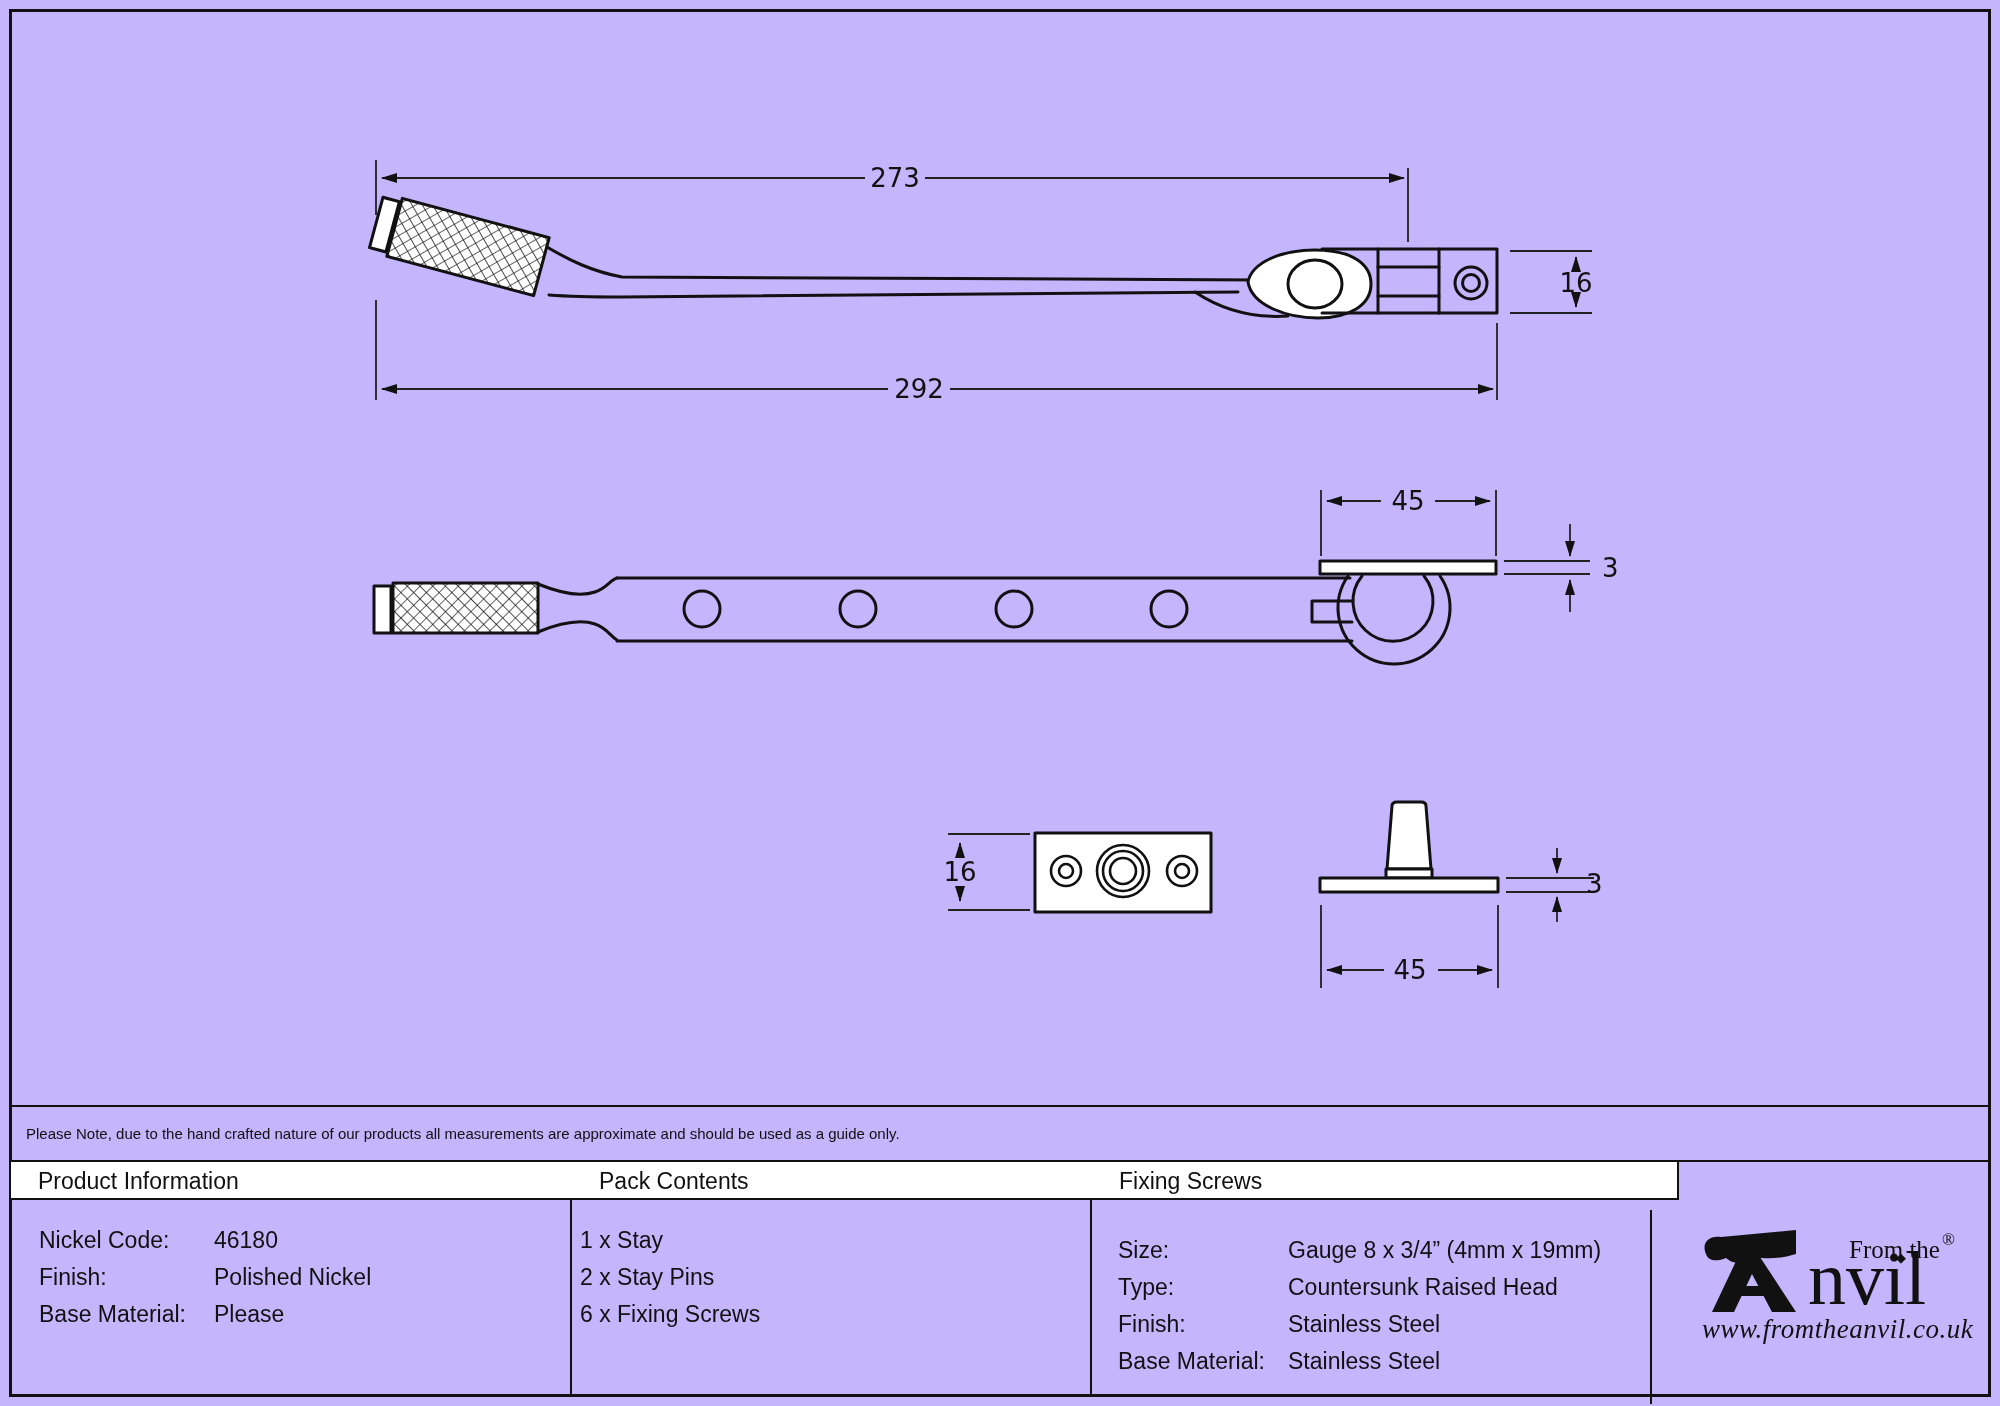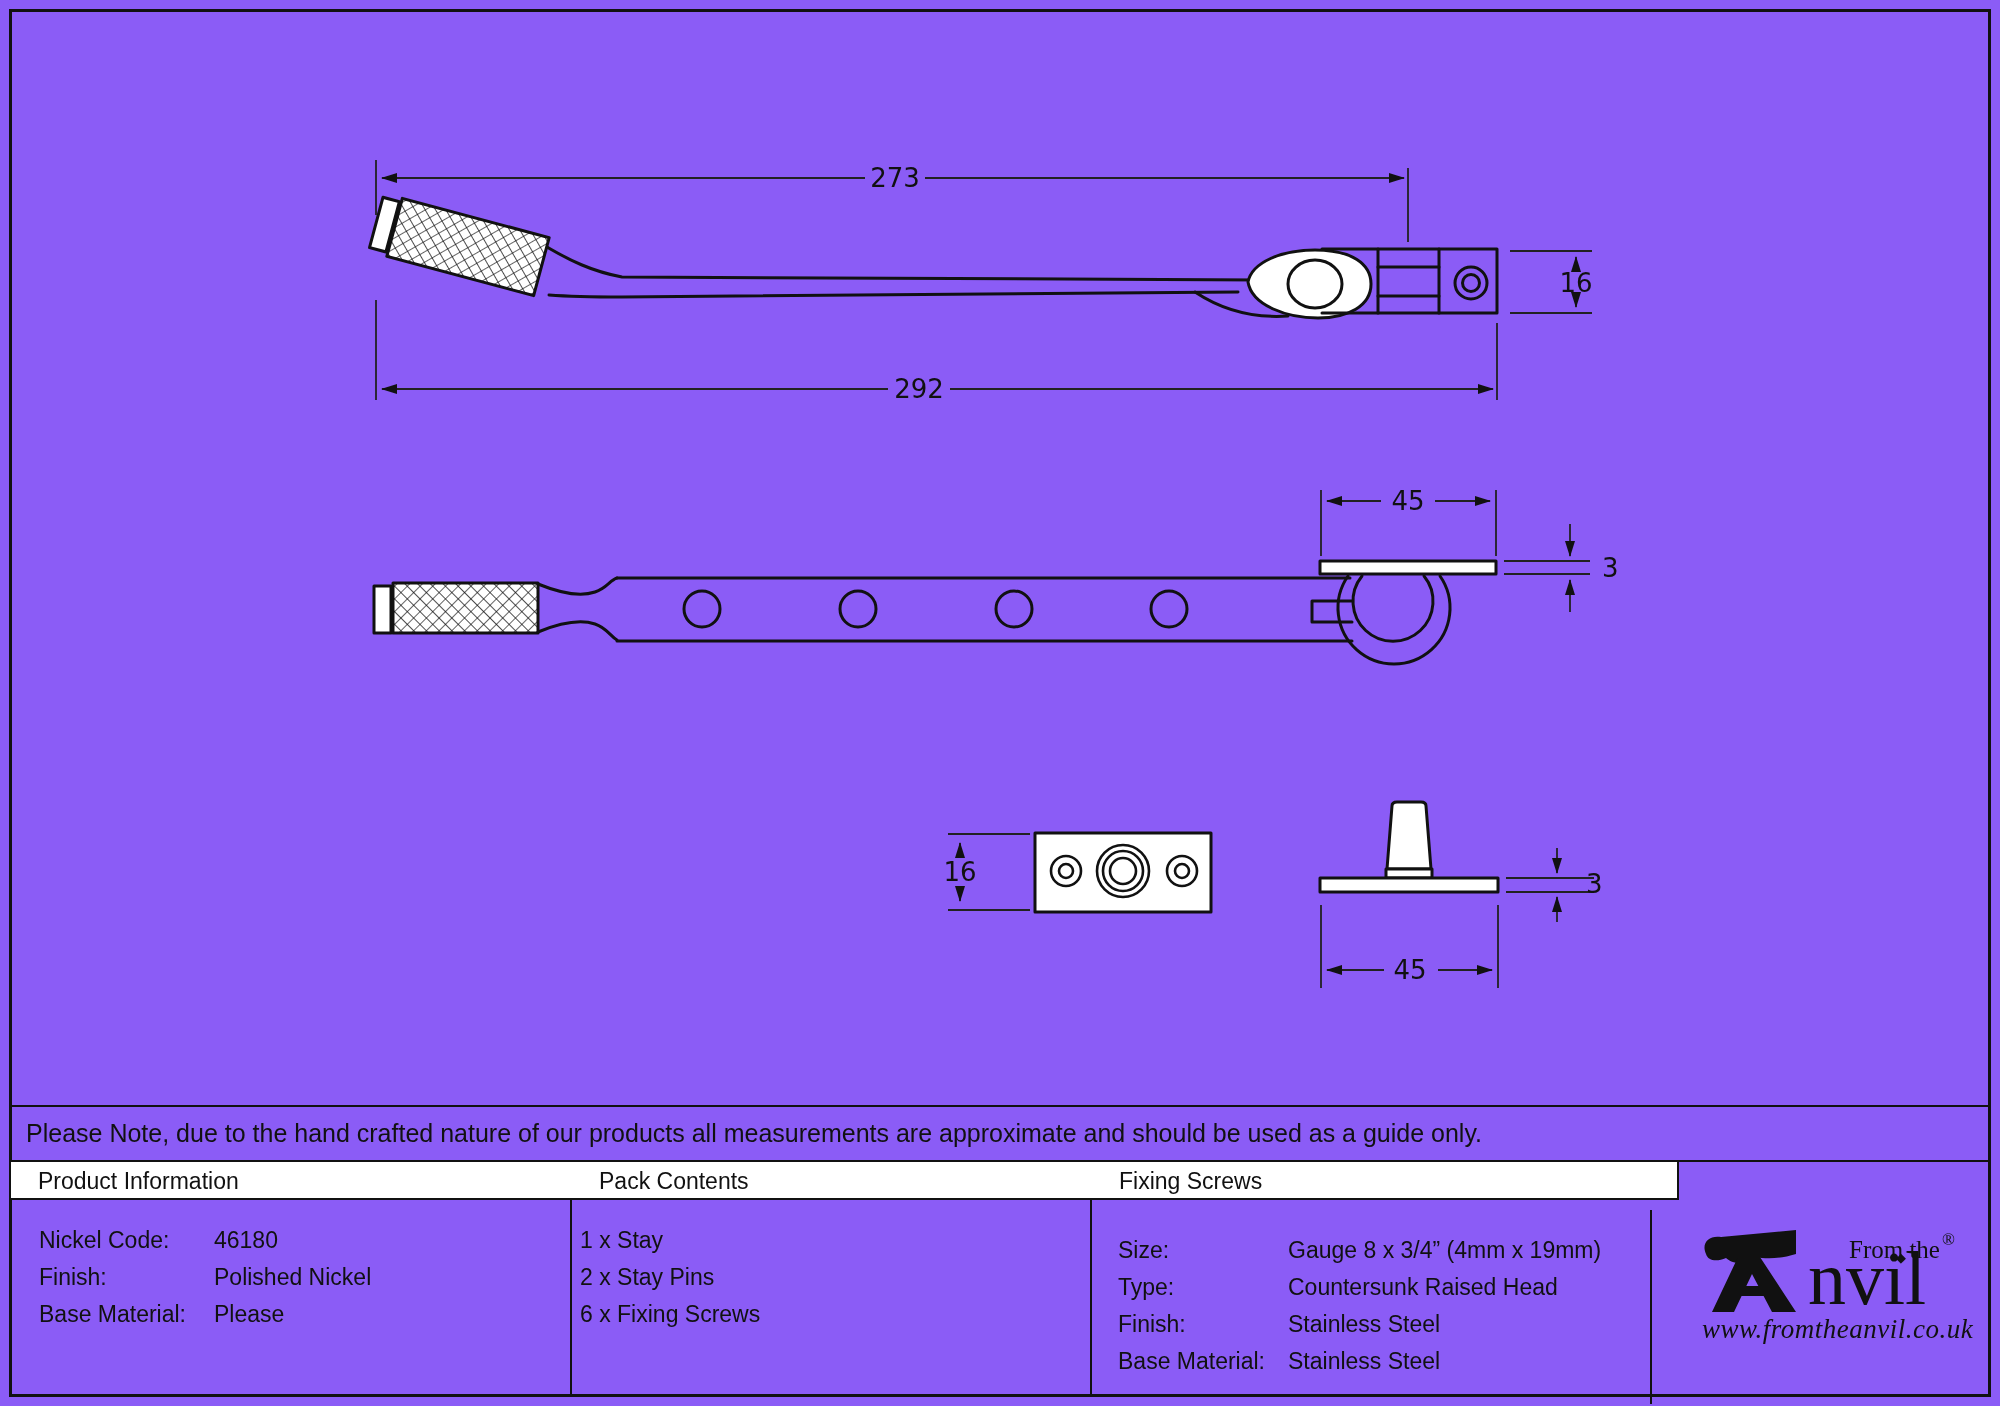--- a/index.html
+++ b/index.html
@@ -1,23 +1,23 @@
 <!DOCTYPE html>
 <html><head>
 <meta charset="utf-8">
 <style>
   html,body{margin:0;padding:0;background:#e8e8e8;}
-  .page{position:relative;width:2000px;height:1406px;background:#8b5cf6;overflow:hidden;
+  .page{position:relative;width:2000px;height:1406px;background:#c4b5fd;overflow:hidden;
         font-family:"Liberation Sans",sans-serif;color:#111;}
   .frame{position:absolute;left:9px;top:9px;right:9px;bottom:9px;border:3px solid #111;}
   svg text{font-family:"DejaVu Sans",sans-serif;}
   .dimtxt{font-size:26px;fill:#111;}
   .note-row{position:absolute;left:11px;right:11px;top:1105px;height:53px;
             border-top:2px solid #111;border-bottom:2px solid #111;
-            line-height:53px;padding-left:15px;font-size:25px;}
+            line-height:53px;padding-left:15px;font-size:15px;}
   .hdr{position:absolute;top:1162px;height:36px;border-bottom:2px solid #111;
        border-right:2px solid #111;line-height:38px;font-size:23px;
        padding-left:27px;box-sizing:content-box;background:#fff;}
   .cell{position:absolute;top:1200px;height:194px;border-right:2px solid #111;
         font-size:23px;padding-top:22px;box-sizing:border-box;}
   .kv{display:flex;line-height:37px;}
   .kv .k{flex:0 0 175px;}
   .c3 .kv .k{flex:0 0 170px;}
   .item{line-height:37px;}
   .logo-cell{position:absolute;left:1652px;top:1162px;width:336px;height:232px;}

